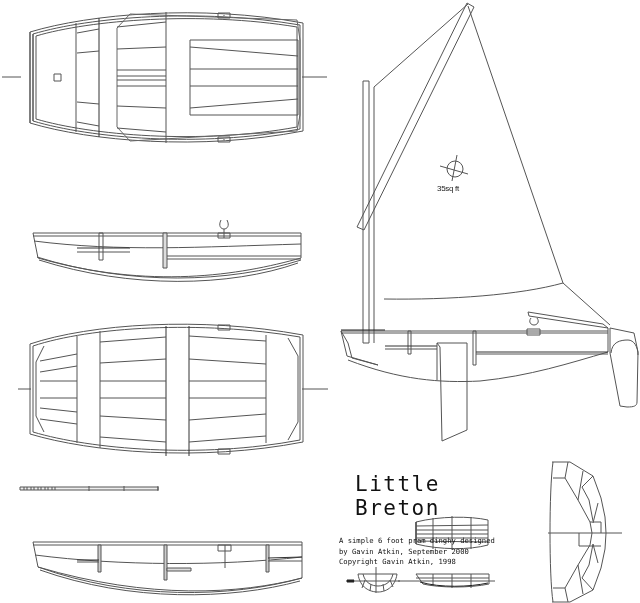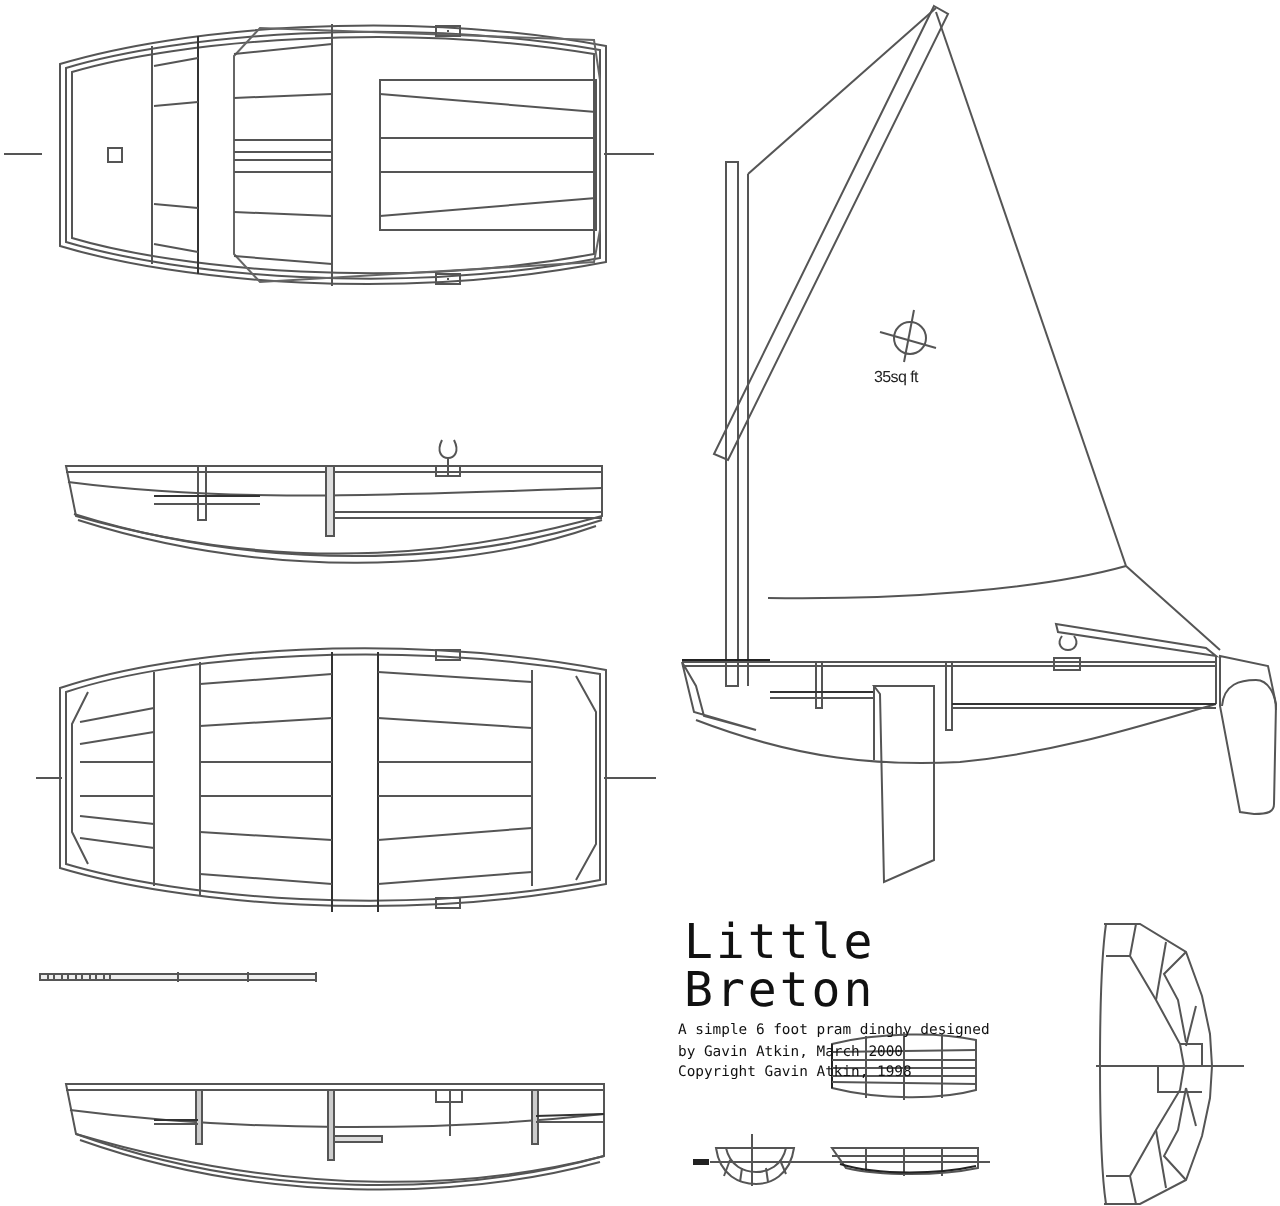--- a/index.html
+++ b/index.html
@@ -1,21 +1,21 @@
 <!DOCTYPE html>
 <html><head>
 <meta charset="utf-8">
 <style>
   html, body { margin: 0; padding: 0; background: #ffffff; }
   body { width: 640px; height: 603px; position: relative; overflow: hidden; }
   #sheet { position: absolute; left: 0; top: 0; width: 640px; height: 428px; }
   .title-block { position: absolute; left: 339px; top: 456px; width: 210px; }
   .title {
     font-family: "DejaVu Sans Mono", "Liberation Mono", monospace;
-    font-size: 24px; letter-spacing: 1.5px; color: #111; line-height: 24px; margin: 3px;
+    font-size: 21px; letter-spacing: 1.5px; color: #111; line-height: 24px; margin: 16px;
   }
   .sub {
     font-family: "DejaVu Sans Mono", "Liberation Mono", monospace;
     font-size: 7.2px; color: #111; line-height: 10.5px; white-space: nowrap;
   }
   .sail-label {
     position: absolute; left: 437px; top: 184px;
     font-family: "Liberation Sans", sans-serif; font-size: 8px; color: #222;
     letter-spacing: -0.3px;
   }
@@ -253,16 +253,16 @@
     <line x1="598" y1="503" x2="593" y2="523"></line>
     <line x1="598" y1="563" x2="593" y2="544"></line>
   </g>
 </svg>
 
 <div class="sail-label">35sq ft</div>
 
 <div class="title-block">
   <div class="title">Little Breton</div>
   <div class="sub">A simple 6 foot pram dinghy designed</div>
-  <div class="sub">by Gavin Atkin, March 2000</div>
+  <div class="sub">by Gavin Atkin, September 2000</div>
   <div class="sub">Copyright Gavin Atkin, 1998</div>
 </div>
 </div>
 
 </body></html>

